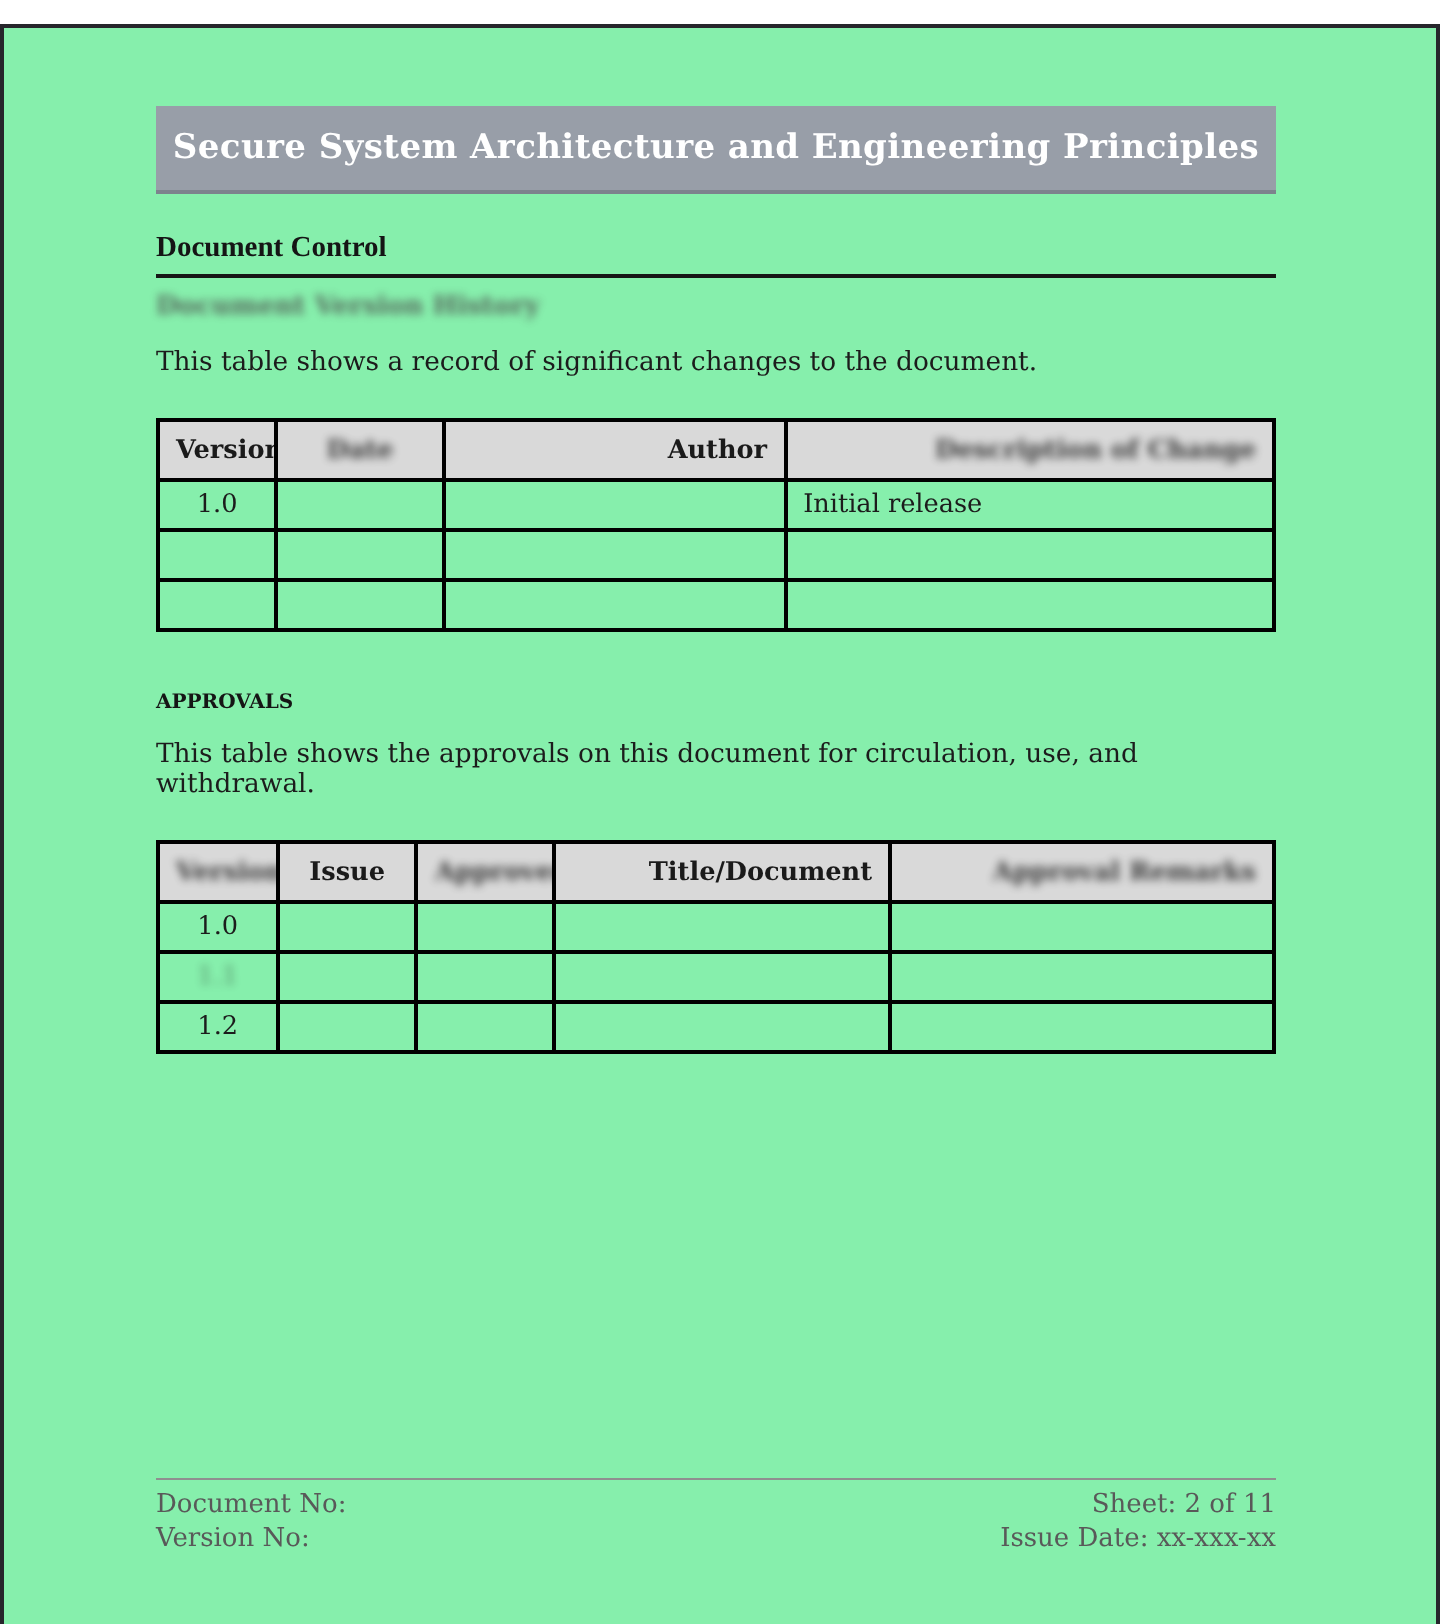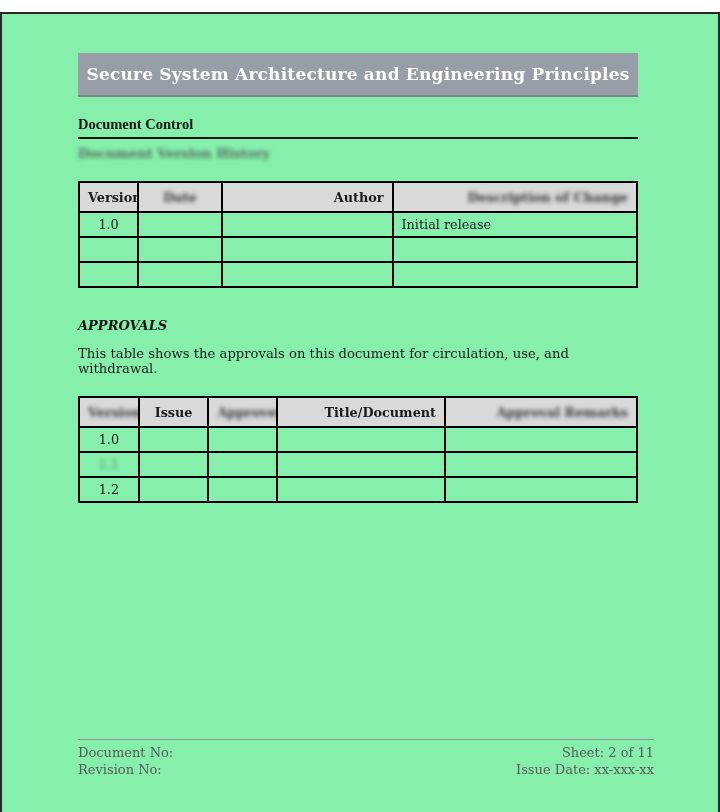--- a/index.html
+++ b/index.html
@@ -73,28 +73,27 @@
   }
   td {
     height:21px;
     font-size:12.8px;
     padding:1px 8px;
     color:#1c1c1c;
   }
   .ctr { text-align:center; }
   .approvals-heading {
     margin:30px 0 0 0;
-    font-size:13px;
+    font-size:10px;
     font-weight:bold;
     color:#151515;
-    font-style:italic;
   }
   .footer {
     position:absolute;
-    left:76px; right:64px;
+    left:76px; right:80px;
     top:725px;
     border-top:1px solid #8f8f8f;
     padding-top:4px;
     display:flex;
     justify-content:space-between;
     color:#595959;
     font-size:13px;
     line-height:17px;
   }
 </style>
@@ -106,20 +105,21 @@
   <div class="banner">
     <span class="banner-title">Secure System Architecture and Engineering Principles</span>
   </div>
 
   <div class="content">
 
     <div class="section-heading">Document Control</div>
 
     <div class="sub-heading blurred">Document Version History</div>
 
+    <p class="desc">This table shows a record of significant changes to the document.</p>
 
     <table>
       <colgroup>
         <col style="width:10.6%">
           <col style="width:15%">
           <col style="width:30.6%">
           <col style="width:43.8%">
       </colgroup>
       <thead>
         <tr>
@@ -195,21 +195,21 @@
           <td></td>
         </tr>
       </tbody>
     </table>
 
   </div>
 
   <div class="footer">
     <div>
       <div>Document No:</div>
-      <div>Revision No:</div>
+      <div>Version No:</div>
     </div>
     <div style="text-align:right">
       <div>Sheet: 2 of 11</div>
       <div>Issue Date: xx-xxx-xx</div>
     </div>
   </div>
 
 </div>
 
 </body></html>

